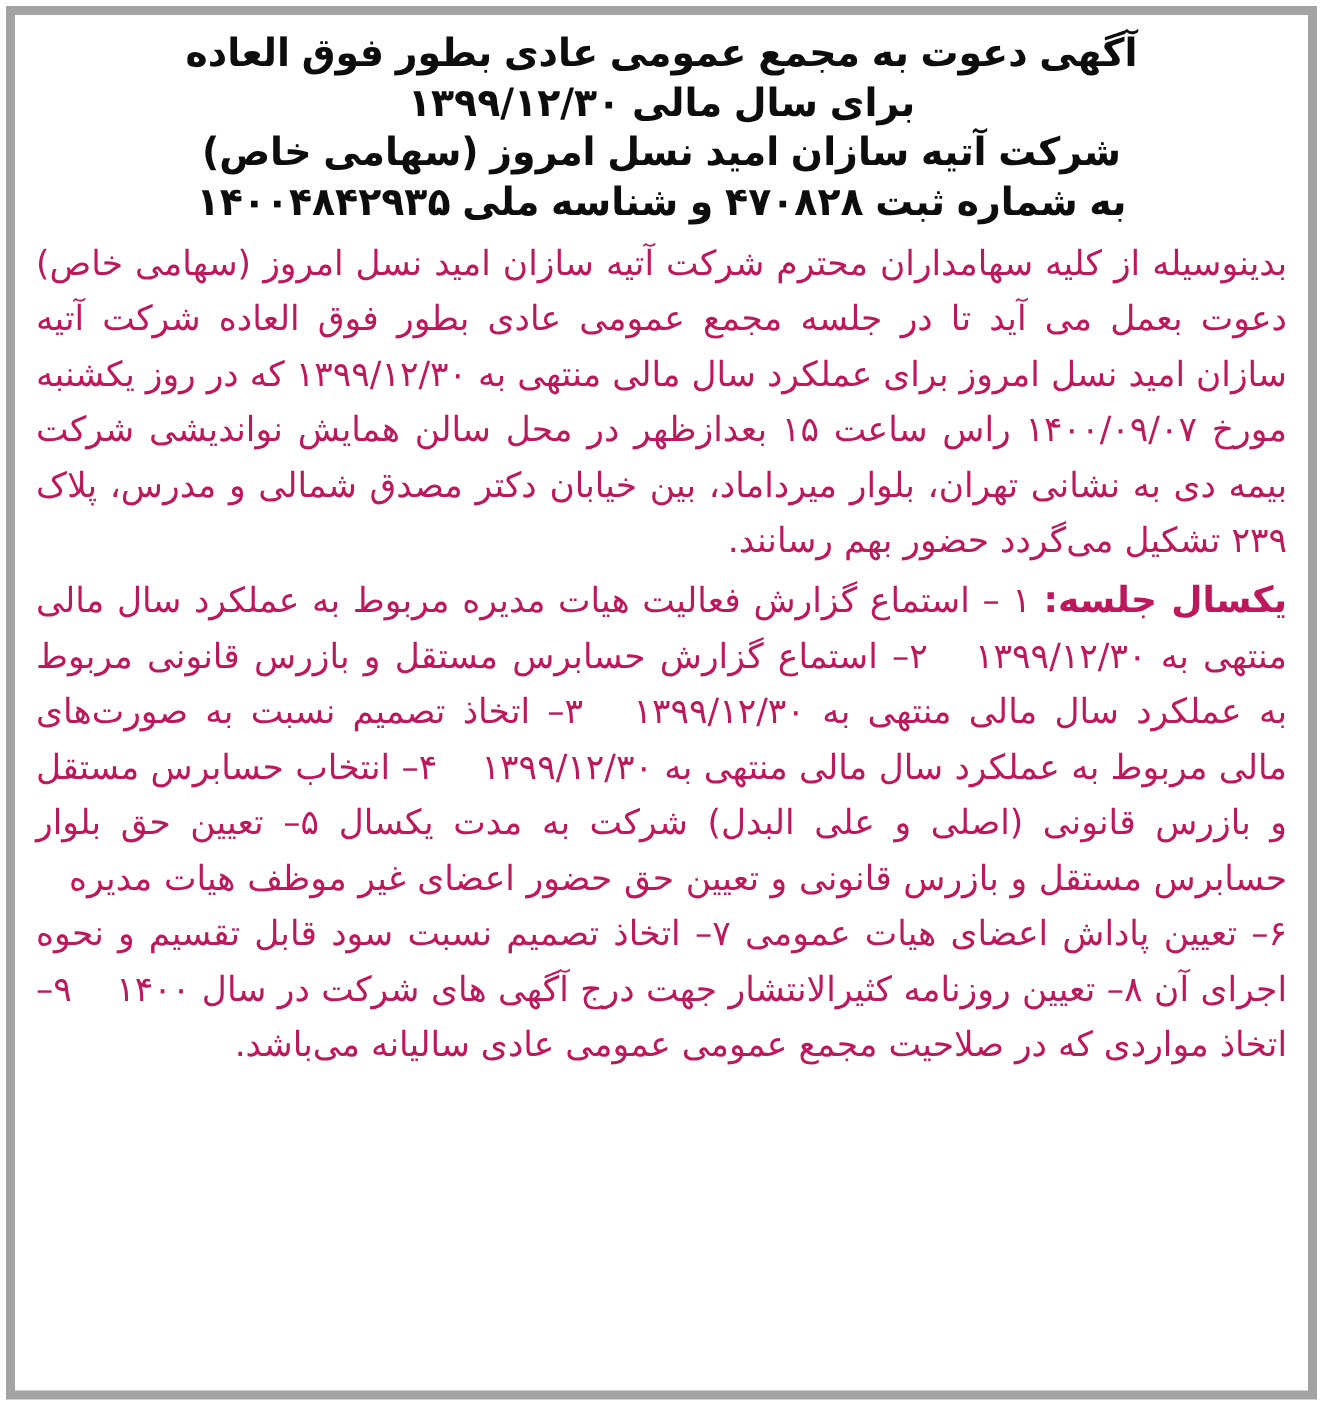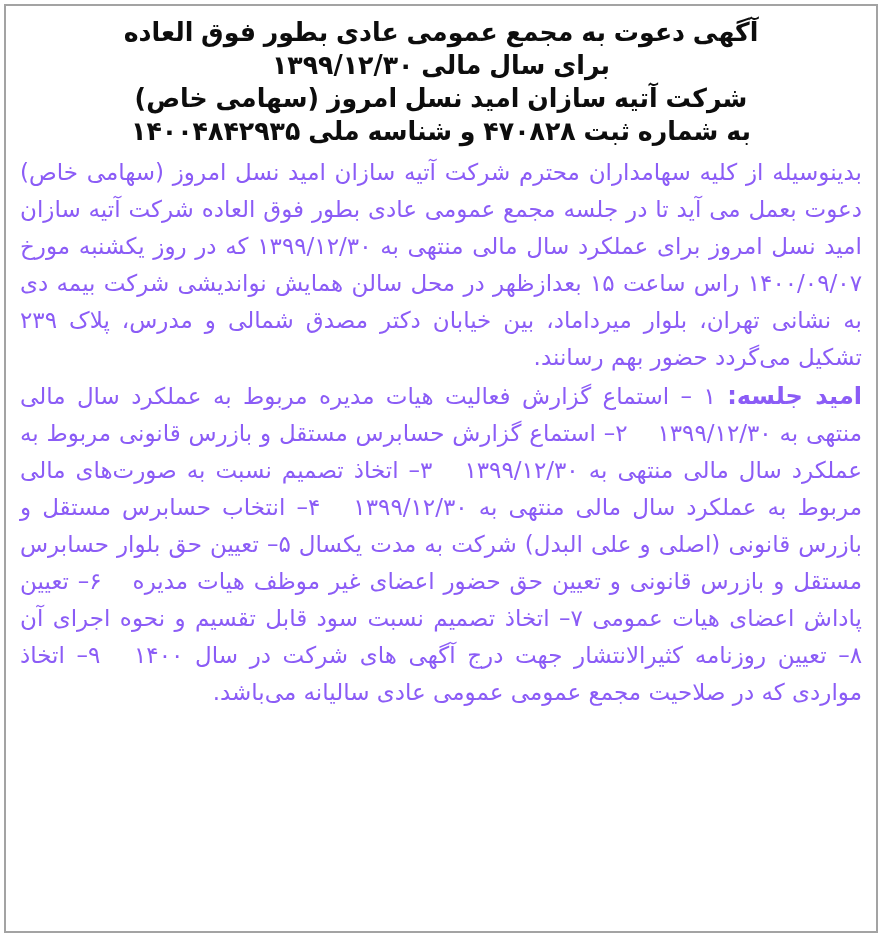--- a/index.html
+++ b/index.html
@@ -14,21 +14,21 @@
     font-family: "DejaVu Sans", "Liberation Sans", sans-serif;
   }
 
   .ad-sheet {
     position: absolute;
     left: 4px;
     top: 4px;
     width: 874px;
     height: 929px;
     box-sizing: border-box;
-    border: 2px solid #a3a3a3;
+    border: 6px solid #a3a3a3;
     background: #ffffff;
   }
 
   .ad-inner {
     box-sizing: border-box;
     width: 100%;
     height: 100%;
     padding: 10px 14px 6px 14px;
     display: flex;
     flex-direction: column;
@@ -46,21 +46,21 @@
     word-spacing: -1px;
   }
   .title-line {
     display: block;
     white-space: nowrap;
     transform: scaleX(0.97);
   }
 
   
   .body-block {
-    color: #8b5cf6;
+    color: #be185d;
     font-size: 23px;
     line-height: 37px;
     text-align: justify;
     text-justify: inter-word;
   }
   .para {
     margin: 0;
     padding: 0;
     text-align: justify;
     text-align-last: right;
@@ -112,21 +112,21 @@
       <span class="title-line">برای سال مالی ۱۳۹۹/۱۲/۳۰</span>
       <span class="title-line">شرکت آتیه سازان امید نسل امروز (سهامی خاص)</span>
       <span class="title-line">به شماره ثبت ۴۷۰۸۲۸ و شناسه ملی ۱۴۰۰۴۸۴۲۹۳۵</span>
     </div>
 
     <div class="body-block">
 
       <p class="para first-para">بدینوسیله از کلیه سهامداران محترم شرکت آتیه سازان امید نسل امروز (سهامی خاص) دعوت بعمل می آید تا در جلسه مجمع عمومی عادی بطور فوق العاده شرکت آتیه سازان امید نسل امروز برای عملکرد سال مالی منتهی به ۱۳۹۹/۱۲/۳۰ که در روز یکشنبه مورخ ۱۴۰۰/۰۹/۰۷ راس ساعت ۱۵ بعدازظهر در محل سالن همایش نواندیشی شرکت بیمه دی به نشانی تهران، بلوار میرداماد، بین خیابان دکتر مصدق شمالی و مدرس، پلاک ۲۳۹ تشکیل می‌گردد حضور بهم رسانند.</p>
 
       <p class="para agenda-para">
-        <span class="agenda-label">امید جلسه:</span>
+        <span class="agenda-label">یکسال جلسه:</span>
         <span class="num">۱ –</span>
         <span>استماع گزارش فعالیت هیات مدیره مربوط به عملکرد سال مالی منتهی به ۱۳۹۹/۱۲/۳۰</span><span class="gap"></span>
         <span class="num">۲–</span>
         <span>استماع گزارش حسابرس مستقل و بازرس قانونی مربوط به عملکرد سال مالی منتهی به ۱۳۹۹/۱۲/۳۰</span><span class="gap"></span>
         <span class="num">۳–</span>
         <span>اتخاذ تصمیم نسبت به صورت‌های مالی مربوط به عملکرد سال مالی منتهی به ۱۳۹۹/۱۲/۳۰</span><span class="gap"></span>
         <span class="num">۴–</span>
         <span>انتخاب حسابرس مستقل و بازرس قانونی (اصلی و علی البدل) شرکت به مدت یکسال</span>
         <span class="num">۵–</span>
         <span>تعیین حق بلوار حسابرس مستقل و بازرس قانونی و تعیین حق حضور اعضای غیر موظف هیات مدیره</span><span class="gap"></span>

